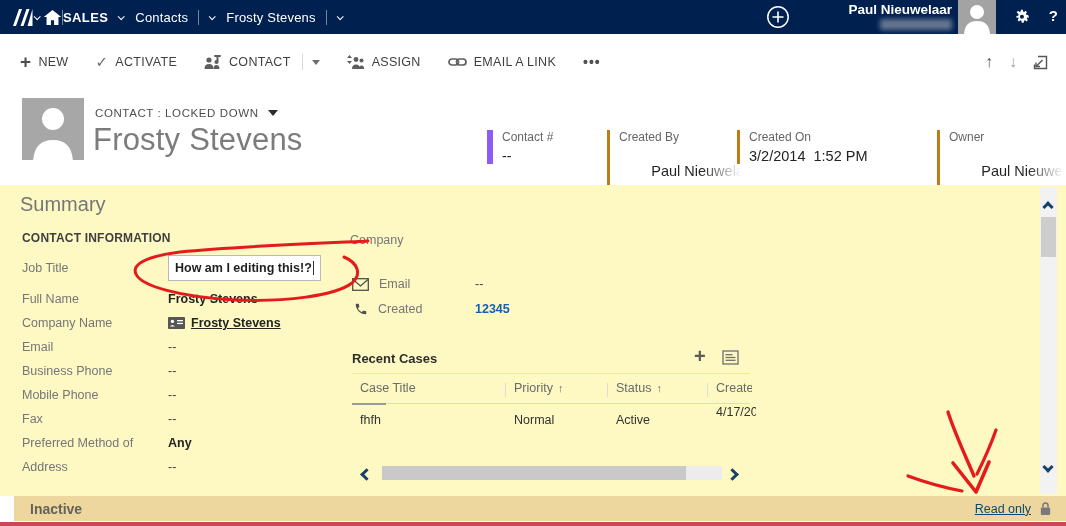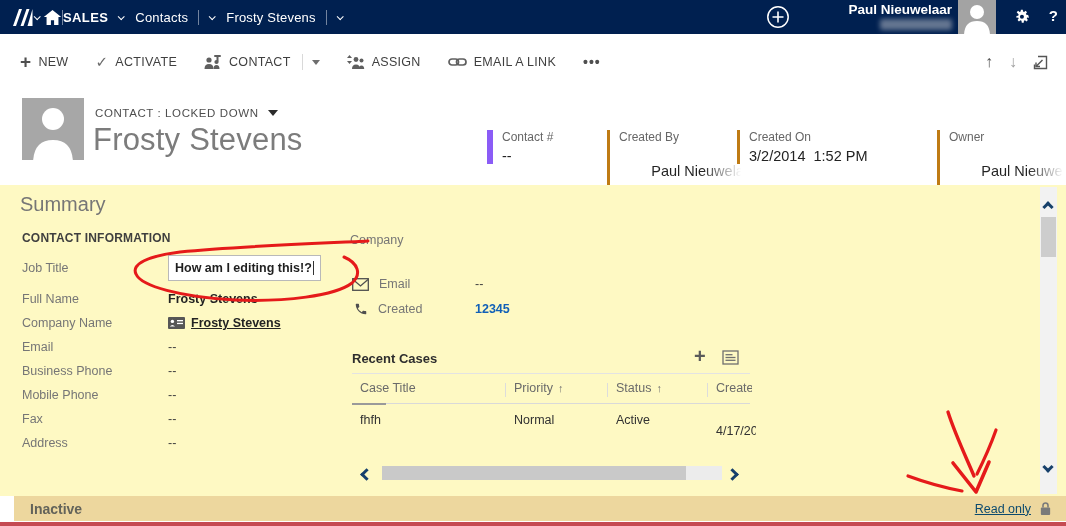--- a/index.html
+++ b/index.html
@@ -322,20 +322,24 @@
       </div>
       <div class="frow">
         <span class="flabel">Mobile Phone</span>
         <span class="fvalue">--</span>
       </div>
       <div class="frow">
         <span class="flabel">Fax</span>
         <span class="fvalue">--</span>
       </div>
       <div class="frow">
+        <span class="flabel">Preferred Method of</span>
+        <span class="fvalue fvalue-bold">Any</span>
+      </div>
+      <div class="frow">
         <span class="flabel">Address</span>
         <span class="fvalue">--</span>
       </div>
     </div>
 
     <div class="company-label">Company</div>
 
     <div class="crow" style="left:352px; top:92px; width:300px;">
       <span>
         <svg width="17" height="13" viewBox="0 0 17 13" fill="none" stroke="#4f4f4f" stroke-width="1.3">
@@ -385,21 +389,21 @@
     <div class="rc-head clip" style="left:716px; width:36px;">
       <span>Created</span>
     </div>
     <div class="rc-headline"></div>
     <div class="rc-headline-dark"></div>
 
     <div>
       <span class="rc-cell" style="left:360px; top:228px;">fhfh</span>
       <span class="rc-cell" style="left:514px; top:228px;">Normal</span>
       <span class="rc-cell" style="left:616px; top:228px;">Active</span>
-      <span class="rc-cell clip" style="left:716px; top:239px; width:40px;">4/17/20</span>
+      <span class="rc-cell clip" style="left:716px; top:220px; width:40px;">4/17/20</span>
     </div>
 
     <span class="hscroll-chev hs-left"></span>
     <div class="hs-track">
       <div class="hs-thumb"></div>
     </div>
     <span class="hscroll-chev hs-right"></span>
 
     <div class="vscroll">
       <span class="vs-chev vs-up"></span>

